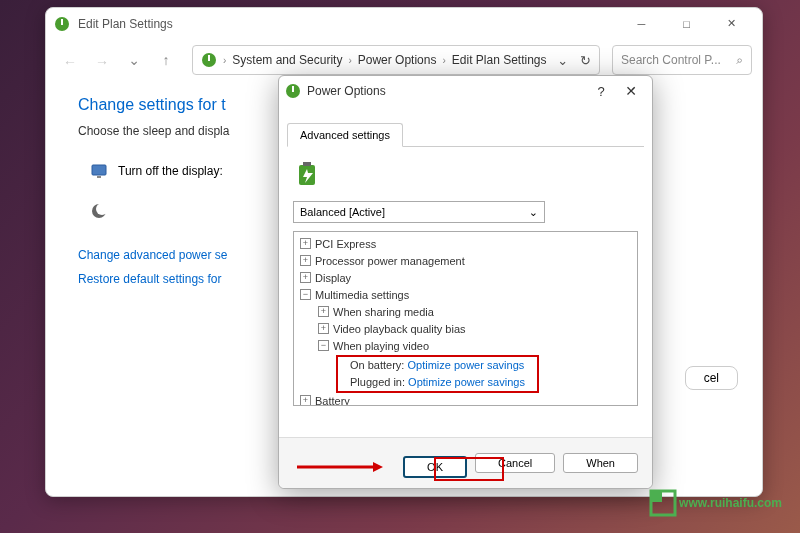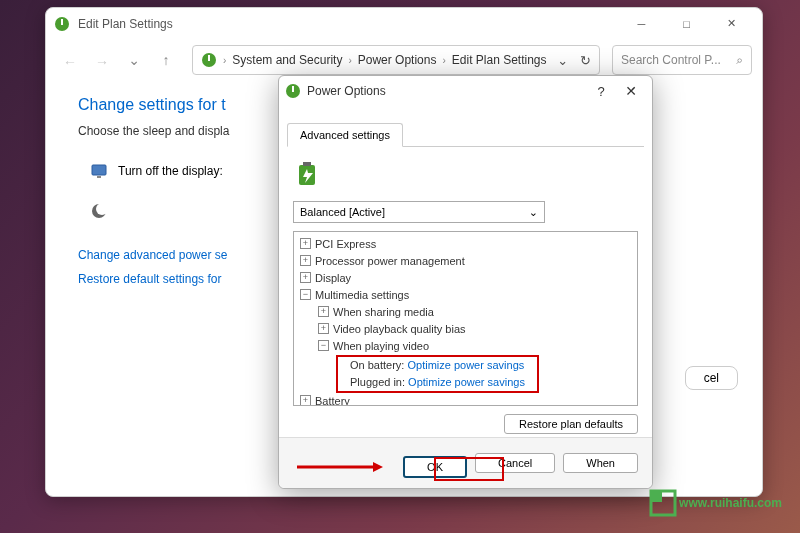--- a/index.html
+++ b/index.html
@@ -215,23 +215,20 @@
           <div><span class="tree-label">On battery:</span> <span class="tree-value">Optimize power savings</span></div>
           <div><span class="tree-label">Plugged in:</span> <span class="tree-value">Optimize power savings</span></div>
         </span>
       </div>
       <div class="tree-item">
           <span class="expander">+</span>
           <span class="tree-label">Battery</span>
         </div>
     </div>
 
-    <div class="restore-row">
-      <button class="restore-btn">Restore plan defaults</button>
-    </div>
   </div>
 
   <div class="dlg-footer">
     <svg class="arrow-img" viewBox="0 0 86 14">
         <line x1="0" y1="7" x2="76" y2="7" stroke="#d00000" stroke-width="3"></line>
         <polygon points="76,2 86,7 76,12" fill="#d00000"></polygon>
       </svg>
     <button class="dlg-btn primary">OK</button>
     <button class="dlg-btn">Cancel</button>
     <button class="dlg-btn">When</button>

